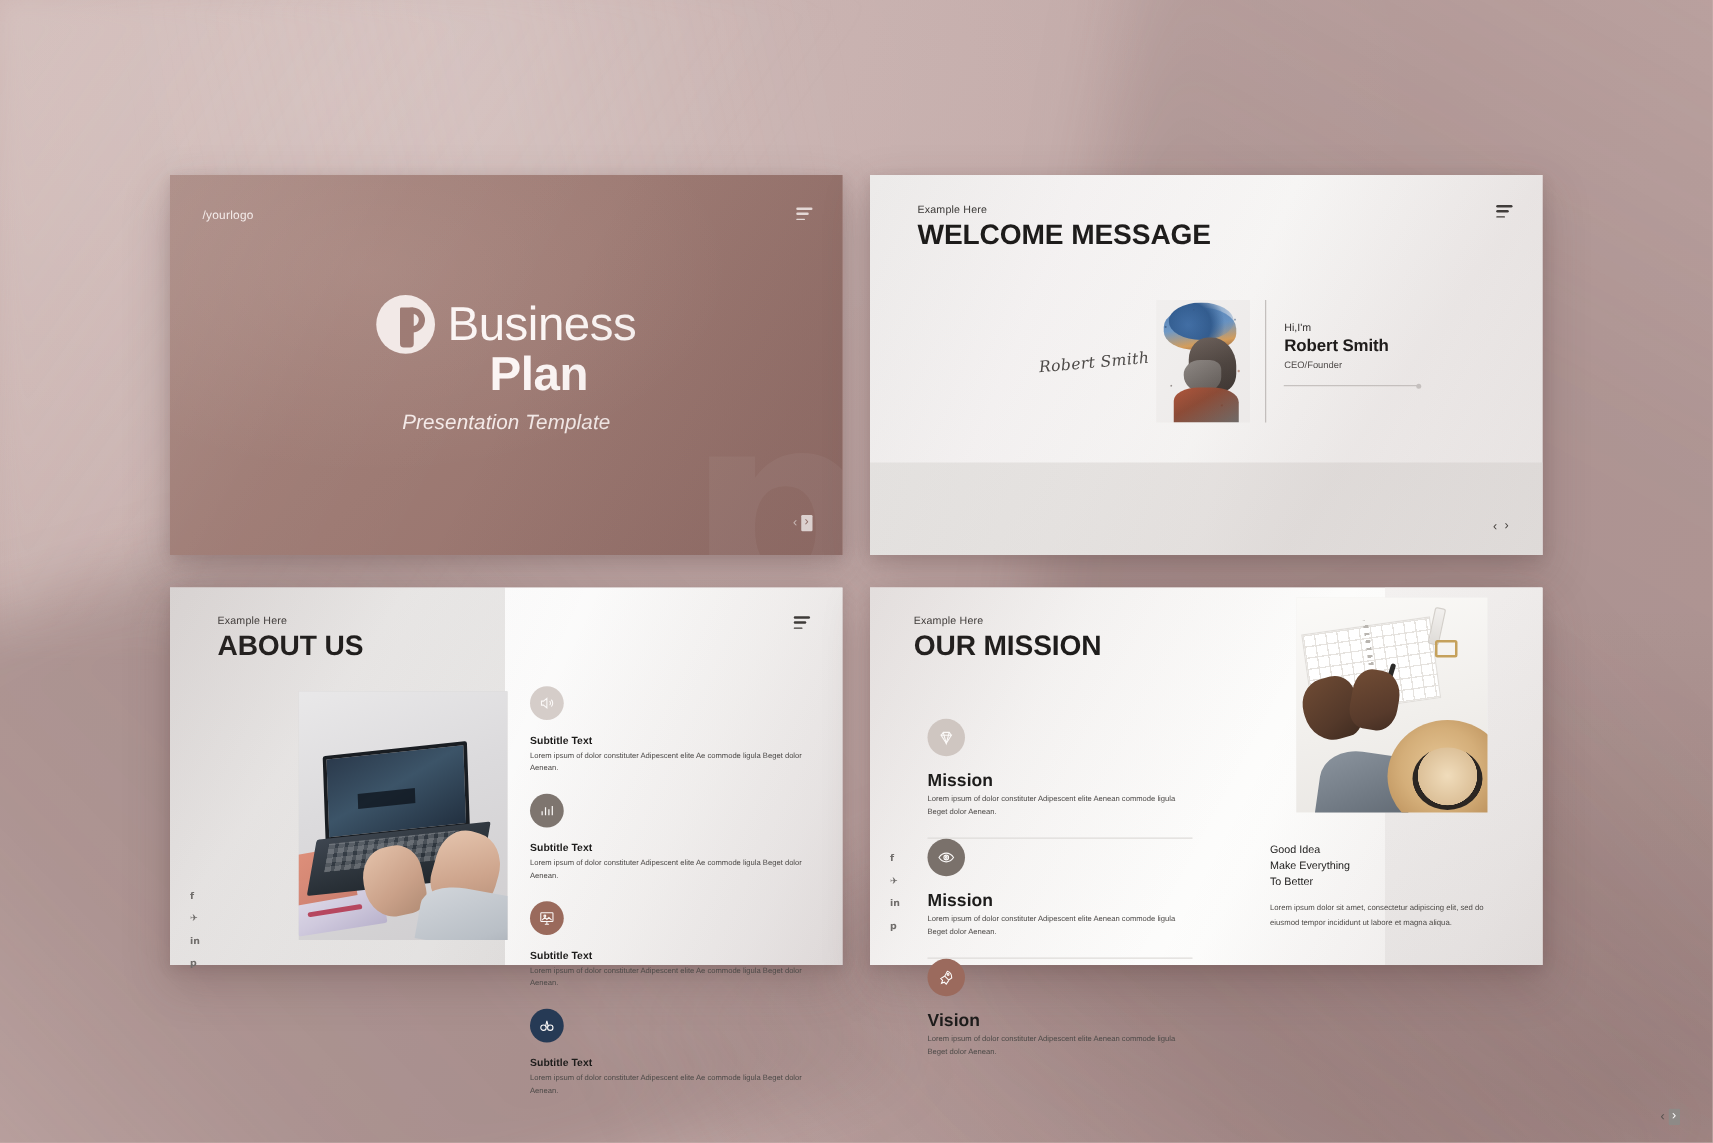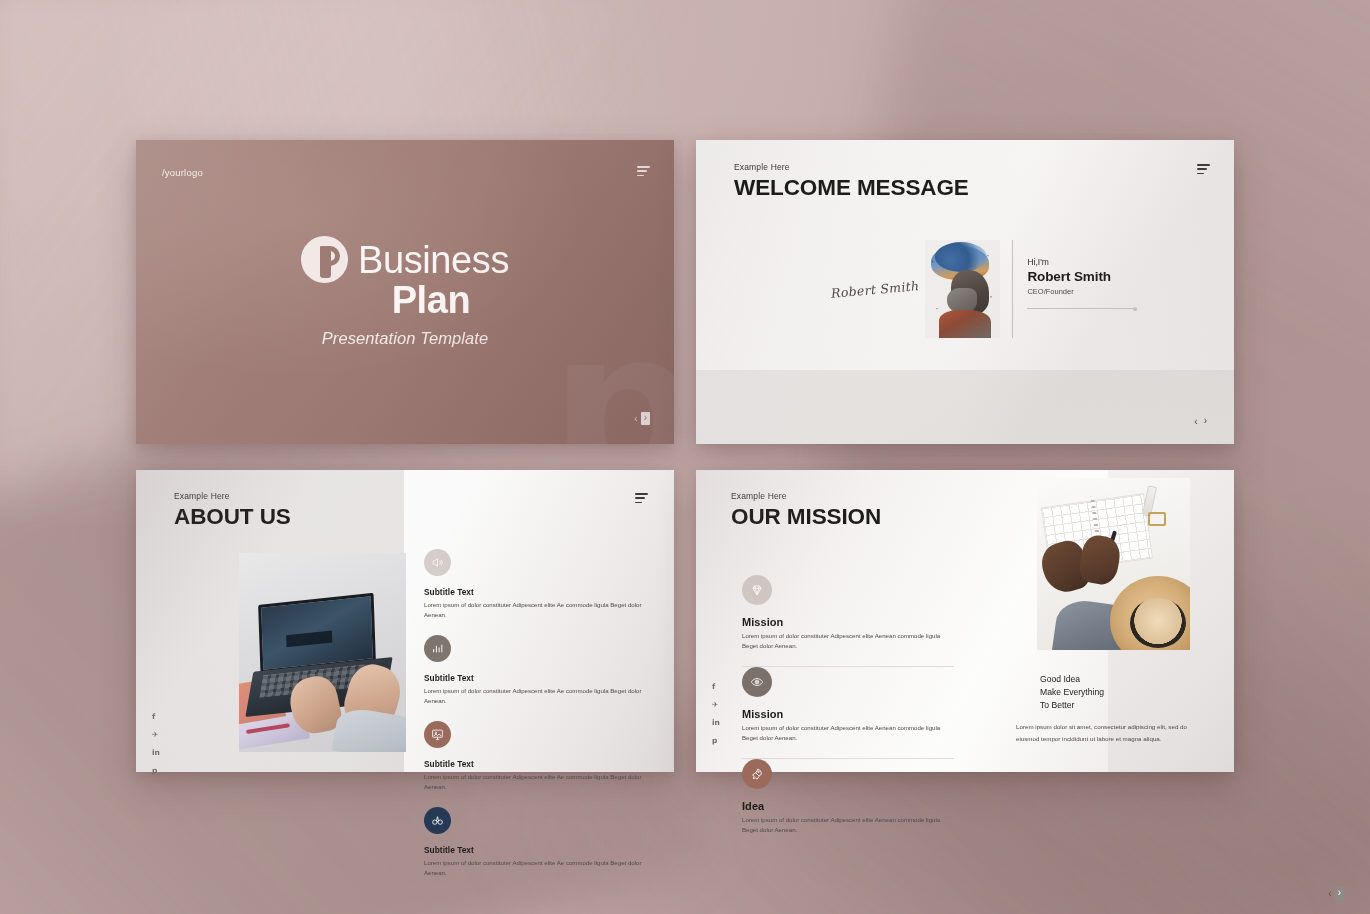--- a/index.html
+++ b/index.html
@@ -328,21 +328,21 @@
   }
   #slide-4-rightpanel {
     position:absolute; right:0; top:0; width:126px; height:100%;
     background:linear-gradient(160deg,#f4f2f1 0%, #ebe9e8 100%);
   }
   #head-4 { position:absolute; left:35px; top:21px; }
   #features-4 { left:742px; top:575px; width:212px; }
   #features-4 .feature-row { margin-bottom:0; padding-bottom:14px; }
   .feature-row.divided { border-bottom:1px solid #dedbd9; margin-bottom:14px; }
   #features-4 .feat-ico { width:30px; height:30px; }
-  #features-4 .feat-title { font-size:11px; }
+  #features-4 .feat-title { font-size:14px; }
 
   #photo-desk {
     position:absolute; left:1037px; top:478px; width:153px; height:172px;
     overflow:hidden; background:#f2f1ef;
   }
   #photo-desk .ph-bg {
     background:linear-gradient(165deg,#fbfaf8 0%, #f1efec 55%, #e8e5e1 100%);
   }
   #desk-notebook {
     position:absolute; left:8px; top:22px; width:104px; height:66px;
@@ -392,21 +392,21 @@
   }
   #desk-hat::after {
     content:""; position:absolute; left:20px; top:22px; width:56px; height:50px;
     border-radius:50%;
     background:radial-gradient(circle at 50% 45%, #f0dcbb 0%, #dcc098 60%, #2b2622 61%, #2b2622 72%, #c8a472 73%, #c8a472 100%);
   }
   #goodidea {
     position:absolute; left:1016px; top:673px; width:190px;
   }
   #goodidea-title {
-    font-size:8.6px; line-height:1.52; color:#1d1c1b; white-space:pre-line;margin-left:24px;
+    font-size:8.6px; line-height:1.52; color:#1d1c1b; white-space:pre-line;
   }
   #goodidea-body {
     font-size:6.2px; line-height:1.85; color:#4c4946; margin-top:9px; width:180px;
   }
   #social-4 { left:712px; top:683px; }
   #social-4 .social-ico { color:#6f6c6a; }
 
   svg { display:block; }
 </style>
 </head>
@@ -642,21 +642,21 @@
   </div>
   <div class="feature-row">
     <div class="feat-ico" style="background:#9b6a5d">
       <svg width="14" height="14" viewBox="0 0 24 24" fill="none" stroke="#fbf9f8" stroke-width="1.5">
         <path d="M13.5 3.5c3.5 1 6 4.5 6 9l-4 3-5.5-5.5 3.5-6.5z"></path>
         <path d="M10 10L4.5 13.5 7 16l-1.5 4 4-1.5 2.5 2.5L15.5 16"></path>
         <circle cx="14.5" cy="8" r="1.3"></circle>
       </svg>
     </div>
     <div>
-      <div class="feat-title">Idea</div>
+      <div class="feat-title">Vision</div>
       <div class="feat-body">Lorem ipsum of dolor constituter Adipescent elite Aenean commode ligula Beget dolor Aenean.</div>
     </div>
   </div>
 </div>
 
 <div id="goodidea">
   <div id="goodidea-title">Good Idea
 Make Everything
 To Better</div>
   <div id="goodidea-body">Lorem ipsum dolor sit amet, consectetur adipiscing elit, sed do eiusmod tempor incididunt ut labore et magna aliqua.</div>

